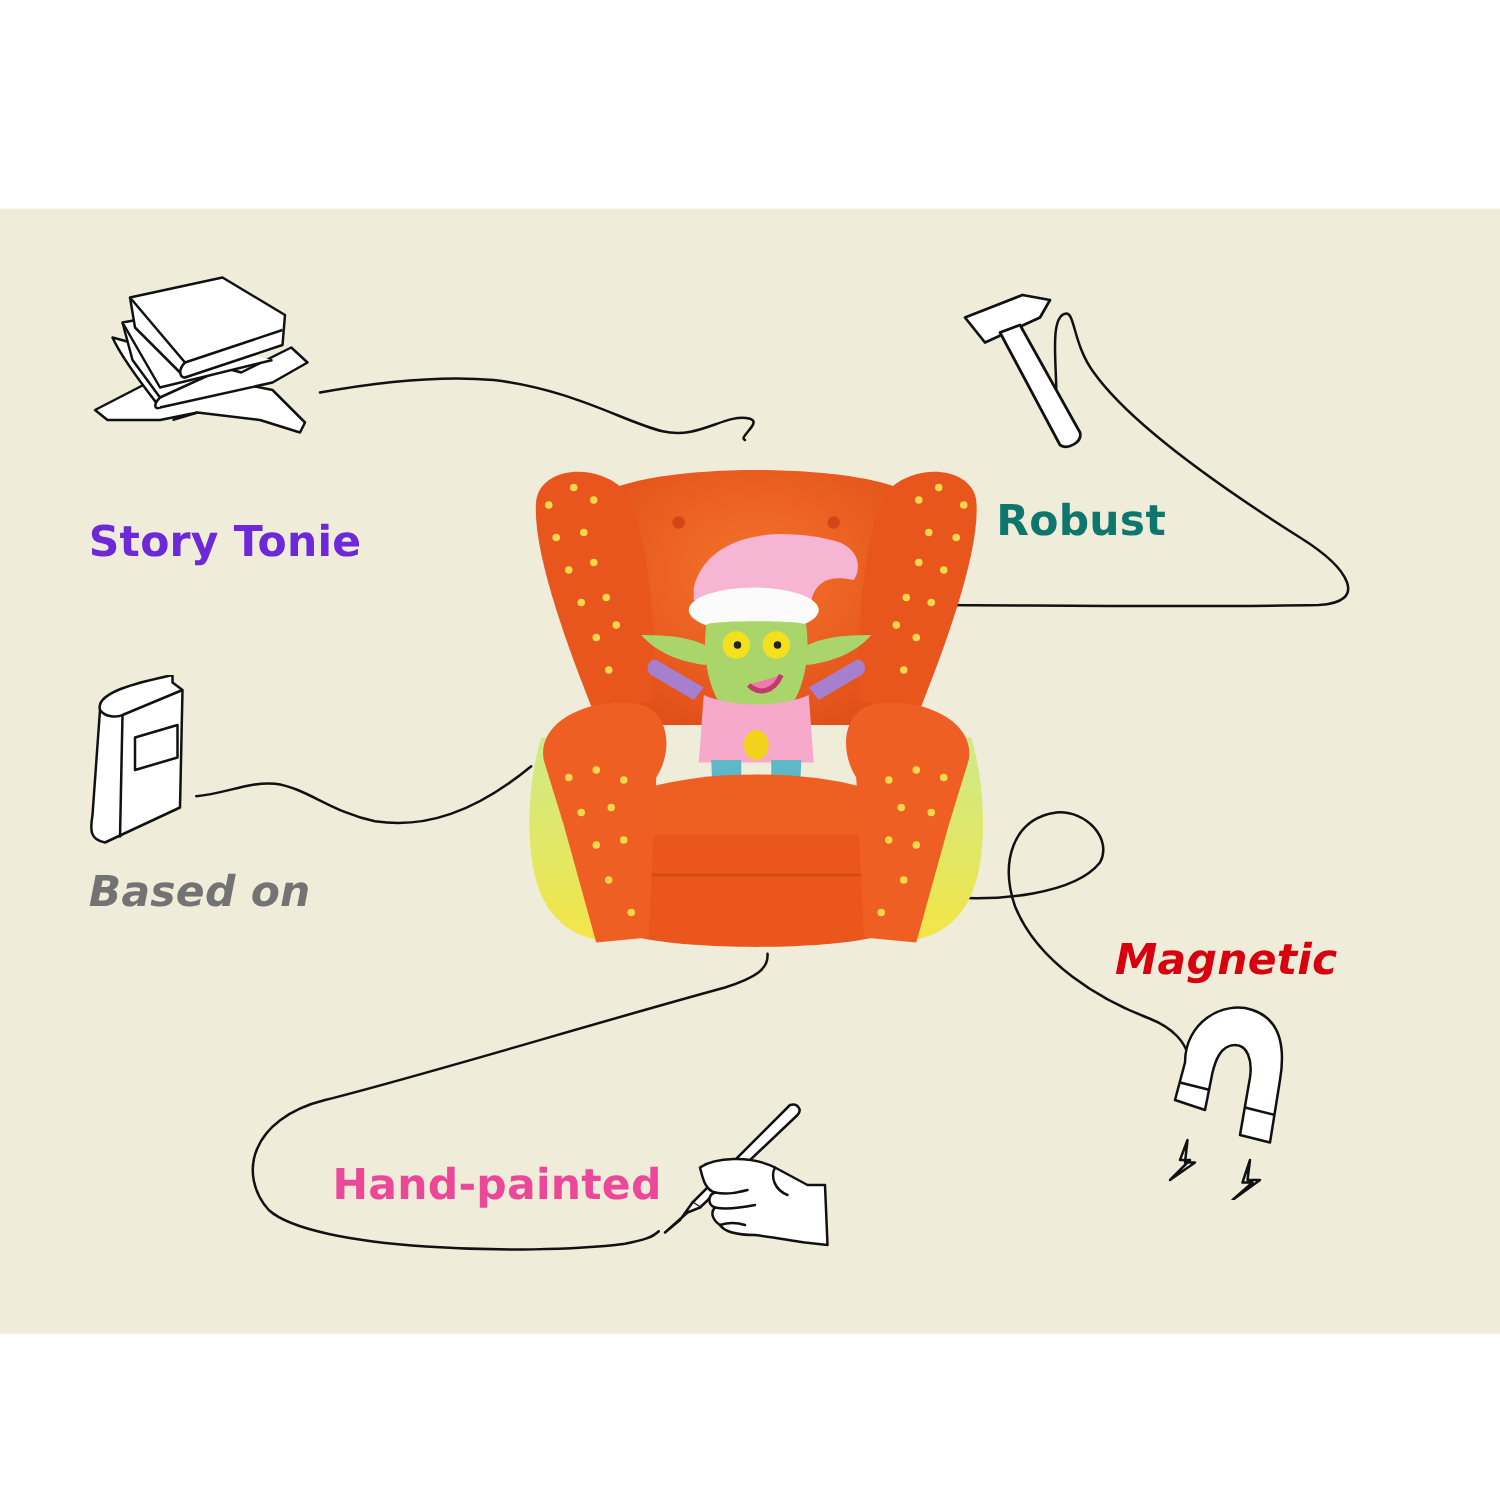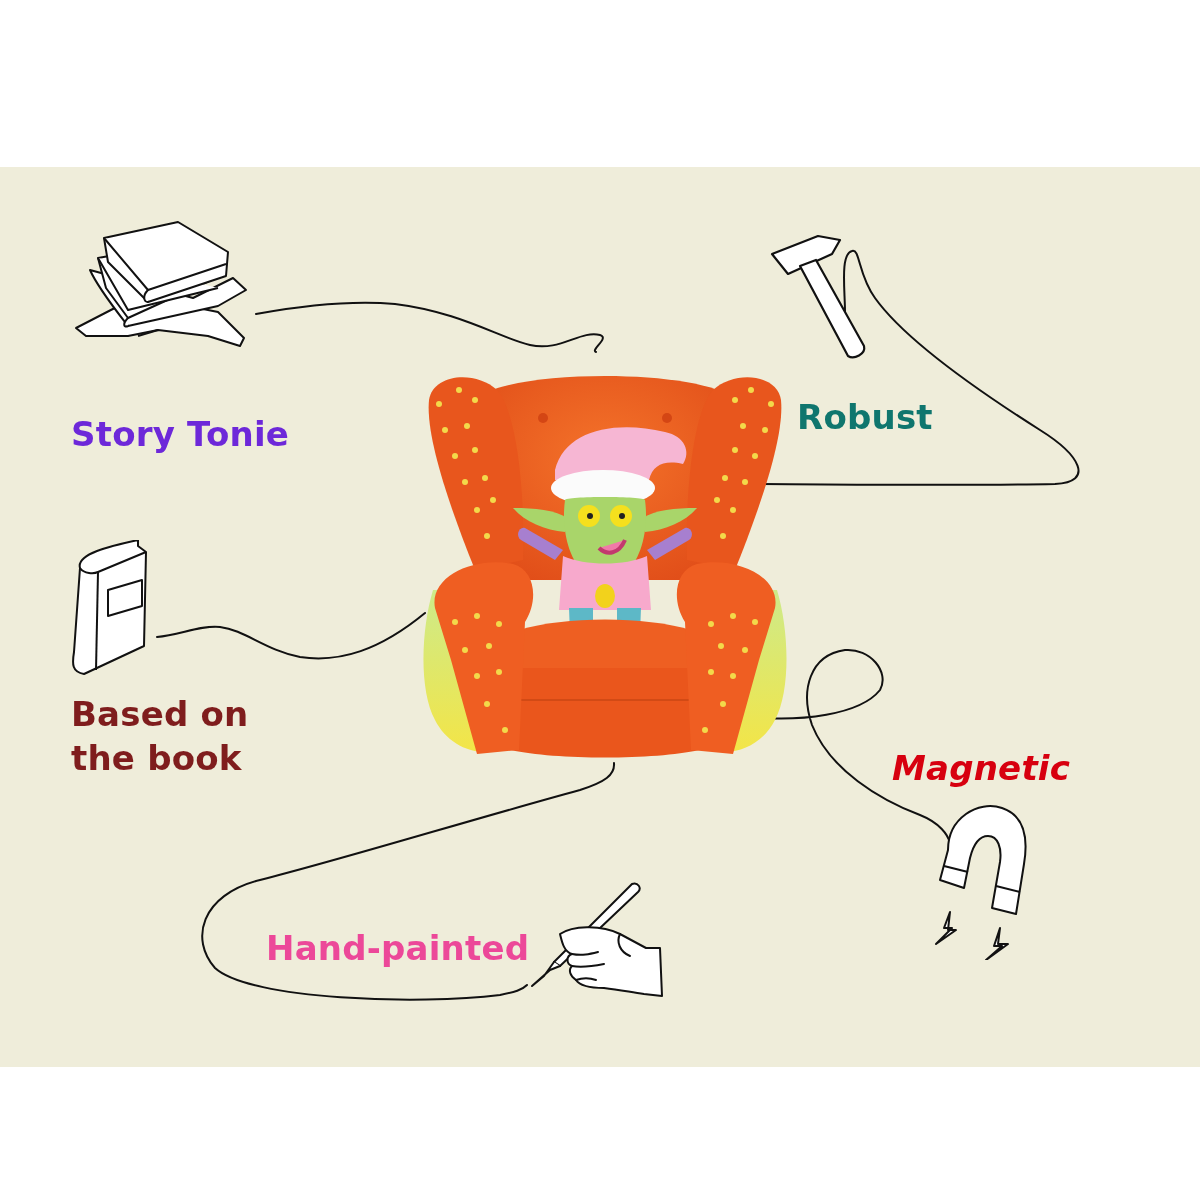--- a/index.html
+++ b/index.html
@@ -171,18 +171,17 @@
       <circle cx="306" cy="286" r="3"></circle>
       <circle cx="318" cy="316" r="3"></circle>
     <circle cx="296" cy="312" r="3"></circle>
       <circle cx="308" cy="344" r="3"></circle>
       <circle cx="290" cy="370" r="3"></circle>
   </g>
 </svg>
 
 <div class="label" style="left:71px; top:412px; color:#6d28d9;">Story Tonie</div>
 <div class="label" style="left:797px; top:395px; color:#0f766e;">Robust</div>
-<div class="label" style="left:71px; top:692px; color:#7f1d1d;">
+<div class="label" style="left:71px; top:692px; color:#737373;font-style:italic;">
   <div>Based on</div>
-  <div>the book</div>
 </div>
 <div class="label" style="left:892px; top:746px; color:#d7000f;font-style:italic;">Magnetic</div>
 <div class="label" style="left:266px; top:926px; color:#ec4899;">Hand-painted</div>
 
 </body></html>

